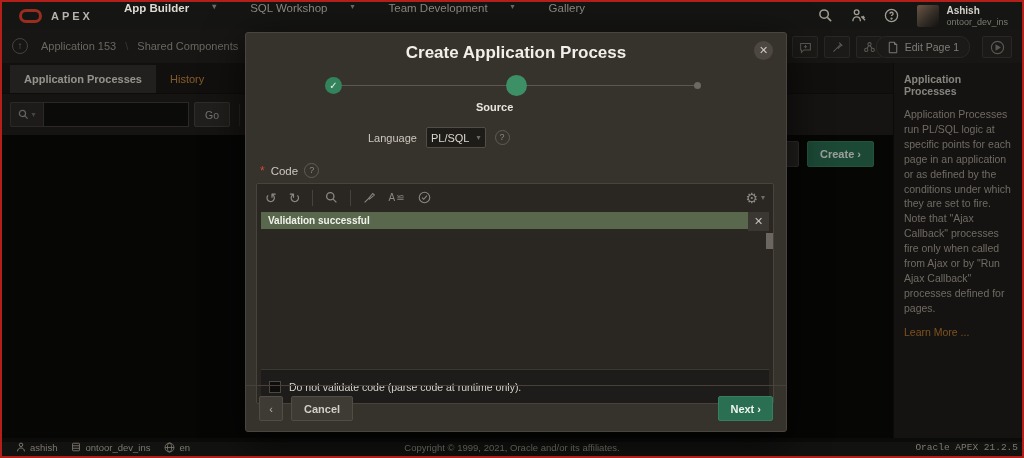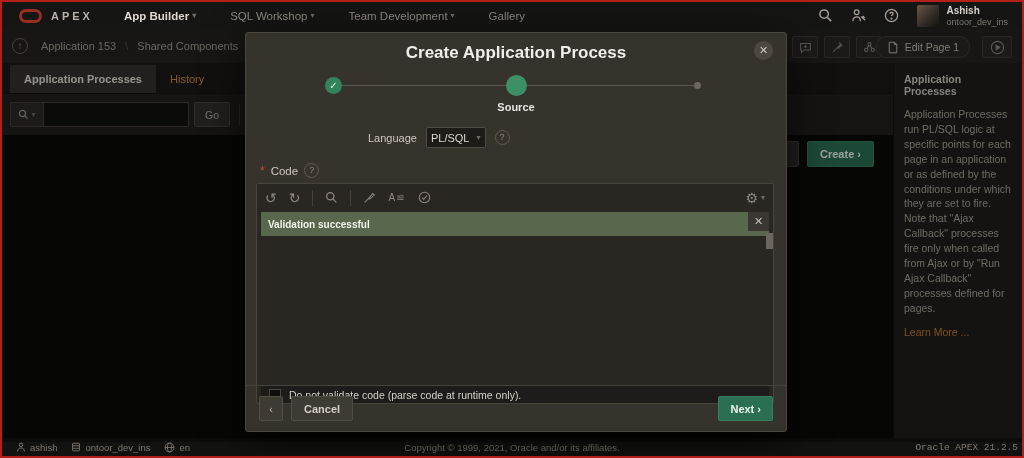--- a/index.html
+++ b/index.html
@@ -11,21 +11,21 @@
     overflow:hidden;
     border:2px solid #b3201a;
   }
   .abs { position:absolute; }
 
   
   .topnav { left:0; top:0; width:100%; height:27px; background:#151513; display:flex; align-items:center; z-index:5; }
   .brand { display:flex; align-items:center; gap:9px; padding:0 14px 0 17px; }
   .oracle-logo { width:23px; height:14px; border:3px solid #992d20; border-radius:8px; }
   .brand-name { color:#b7b3ac; font-size:11px; font-weight:bold; letter-spacing:3px; }
-  .nav-item { color:#8d8982; font-size:11.5px; padding:12px 17px; display:flex; align-items:center; gap:3px; height:27px; cursor:pointer; }
+  .nav-item { color:#8d8982; font-size:11.5px; padding:0 17px; display:flex; gap:23px; height:27px; cursor:pointer; }
   .nav-item.active { color:#dedad2; font-weight:bold; }
   .caret { font-size:8px; color:#6f6a63; }
   .topnav-right { margin-left:auto; display:flex; align-items:center; gap:18px; padding-right:14px; }
   .topnav-icon { color:#a29d94; width:15px; height:15px; }
   .userchip { display:flex; align-items:center; gap:7px; }
   .avatar { width:22px; height:22px; border-radius:2px; background:linear-gradient(135deg,#6b5646,#2f2a24 60%,#14110e); }
   .user-name { color:#d5d1c9; font-size:10px; font-weight:bold; line-height:1.2; }
   .user-ws { color:#7d7871; font-size:9px; }
 
   
@@ -76,47 +76,47 @@
   .modal { left:243px; top:30px; width:542px; height:400px; background:#36322c; border:1px solid #4a453d; border-radius:3px; box-shadow:0 10px 40px rgba(0,0,0,.7); z-index:7; }
   .modal-title { text-align:center; color:#f1efe9; font-size:17px; font-weight:bold; margin-top:10px; }
   .modal-close { position:absolute; right:13px; top:8px; width:19px; height:19px; border-radius:50%; background:#4c4841; color:#cdc9c1; font-size:11px; line-height:19px; text-align:center; }
 
   .wizard { position:relative; height:46px; margin-top:8px; }
   .wiz-line { position:absolute; top:14px; left:87px; width:365px; height:1px; background:#5c574f; }
   .wiz-dot { position:absolute; border-radius:50%; }
   .wiz-done { left:79px; top:6px; width:17px; height:17px; background:#33835c; color:#e9f3ec; font-size:10px; line-height:17px; text-align:center; }
   .wiz-current { left:260px; top:4px; width:21px; height:21px; background:#3d9066; }
   .wiz-future { left:448px; top:11px; width:7px; height:7px; background:#6d6press861; background:#6d6861; }
-  .wiz-label { position:absolute; left:230px; top:30px; width:80px; text-align:center; color:#e8e5df; font-size:11px; font-weight:bold; }
+  .wiz-label { position:absolute; left:230px; top:30px; width:80px; color:#e8e5df; font-size:11px; font-weight:bold; }
 
   .lang-row { display:flex; align-items:center; margin:10px 0 0 122px; gap:9px; }
   .lang-label { color:#cdc8bf; font-size:11px; }
   .lang-select { background:#1e1c19; border:1px solid #514c44; border-radius:2px; color:#dcd8d0; font-size:11px; height:21px; padding:0 4px; display:flex; align-items:center; gap:7px; }
   .help-circle { width:15px; height:15px; border:1px solid #625d54; border-radius:50%; color:#8f897f; font-size:9px; line-height:13px; text-align:center; }
 
   .code-label-row { display:flex; align-items:center; gap:6px; margin:15px 0 5px 14px; }
   .req-star { color:#d0483c; font-size:12px; }
   .code-label { color:#cdc8bf; font-size:11.5px; }
 
   .editor { margin:0 13px 0 10px; width:518px; height:221px; background:#2a2723; border:1px solid #48433b; border-radius:2px; position:relative; }
   .ed-toolbar { height:27px; display:flex; align-items:center; color:#8d8780; padding:0 8px; gap:12px; }
   .ed-ic { font-size:14px; line-height:1; }
   .ed-sep { width:1px; height:16px; background:#47423a; }
   .ed-az { font-size:10px; letter-spacing:1px; }
   .ed-gear { margin-left:auto; display:flex; align-items:center; gap:3px; }
-  .validation-bar { margin:1px 4px 0 4px; height:24px; background:#59684c; display:flex; align-items:center; position:relative; }
+  .validation-bar { margin:1px 4px 0 4px; height:17px; background:#59684c; display:flex; align-items:center; position:relative; }
   .validation-text { color:#f0f2ec; font-size:10px; font-weight:bold; padding-left:7px; }
   .validation-close { position:absolute; right:-0px; top:0; width:21px; height:19px; background:#3a3732; color:#c5c1b9; font-size:11px; line-height:19px; text-align:center; }
   .code-area { position:absolute; left:4px; right:4px; top:49px; bottom:33px; background:#1d1c1a; font-family:"DejaVu Sans Mono", monospace; font-size:11px; padding:4px 8px 0 12px; }
   .code-area .kw { color:#e4564c; font-weight:bold; }
   .code-area .plain { color:#dad6ce; font-weight:bold; }
   .code-area .str { color:#d9cdb2; font-weight:bold; }
   .code-area .selhl { color:#e4e0d8; background:#565e66; font-weight:bold; }
   .scroll-thumb { position:absolute; right:0px; top:49px; width:7px; height:16px; background:#6b6660; }
-  .cb-row { position:absolute; left:4px; right:4px; bottom:0; height:18px; background:#1d1c1a; border-top:1px solid #3b3731; display:flex; align-items:center; gap:8px; padding-left:8px; }
+  .cb-row { position:absolute; left:4px; right:4px; bottom:0; height:34px; background:#1d1c1a; border-top:1px solid #3b3731; display:flex; align-items:center; gap:8px; padding-left:8px; }
   .checkbox { width:12px; height:12px; background:#0f0e0d; border:1px solid #4c4740; }
   .cb-label { color:#d6d2ca; font-size:10.5px; }
 
   .modal-footer { position:absolute; left:0; bottom:0; width:100%; height:46px; border-top:1px solid #46413a; display:flex; align-items:center; padding:0 13px; gap:8px; }
   .back-btn { width:24px; height:25px; background:#3e3a34; border:1px solid #514c44; border-radius:2px; color:#b9b4ab; font-size:11px; }
   .cancel-btn { height:25px; background:#3e3a34; border:1px solid #514c44; border-radius:2px; color:#d3cfc7; font-size:11px; font-weight:bold; padding:4px 12px; }
   .next-btn { margin-left:auto; height:25px; background:#2b6f53; border:1px solid #35805f; border-radius:2px; color:#eef5ef; font-size:11px; font-weight:bold; padding:0 11px; }
 
   svg { display:block; }
 </style>

